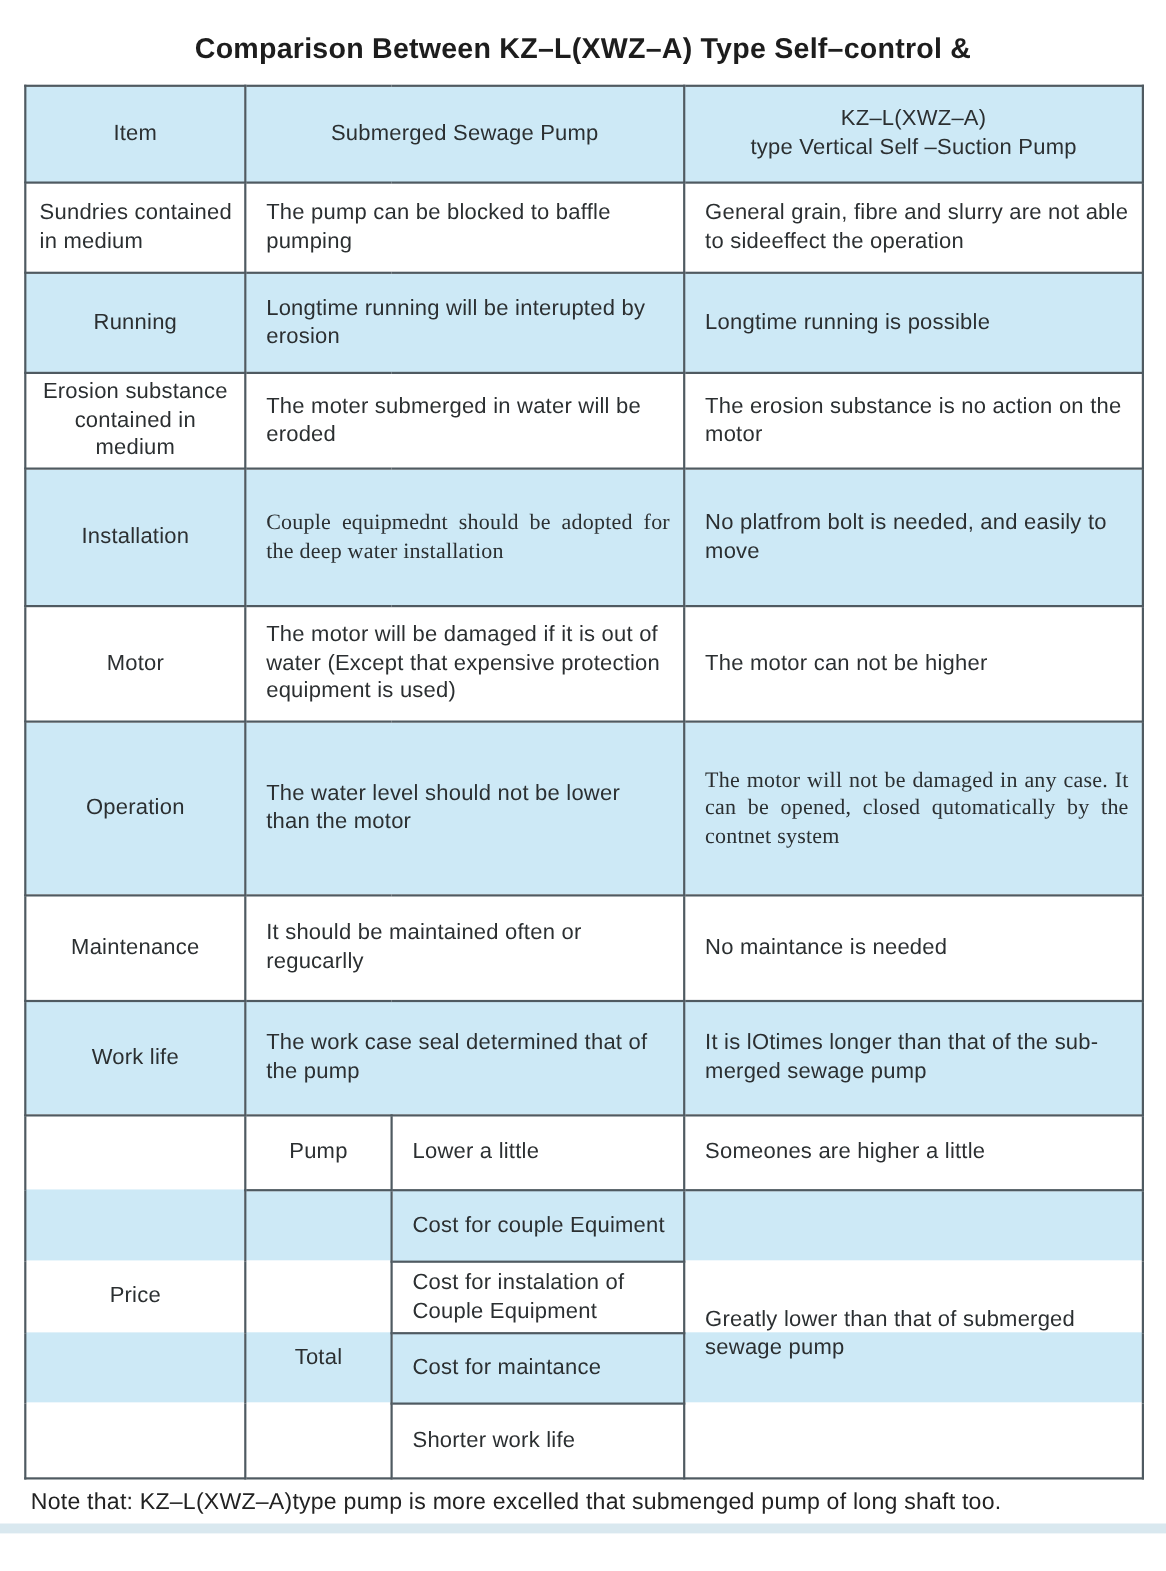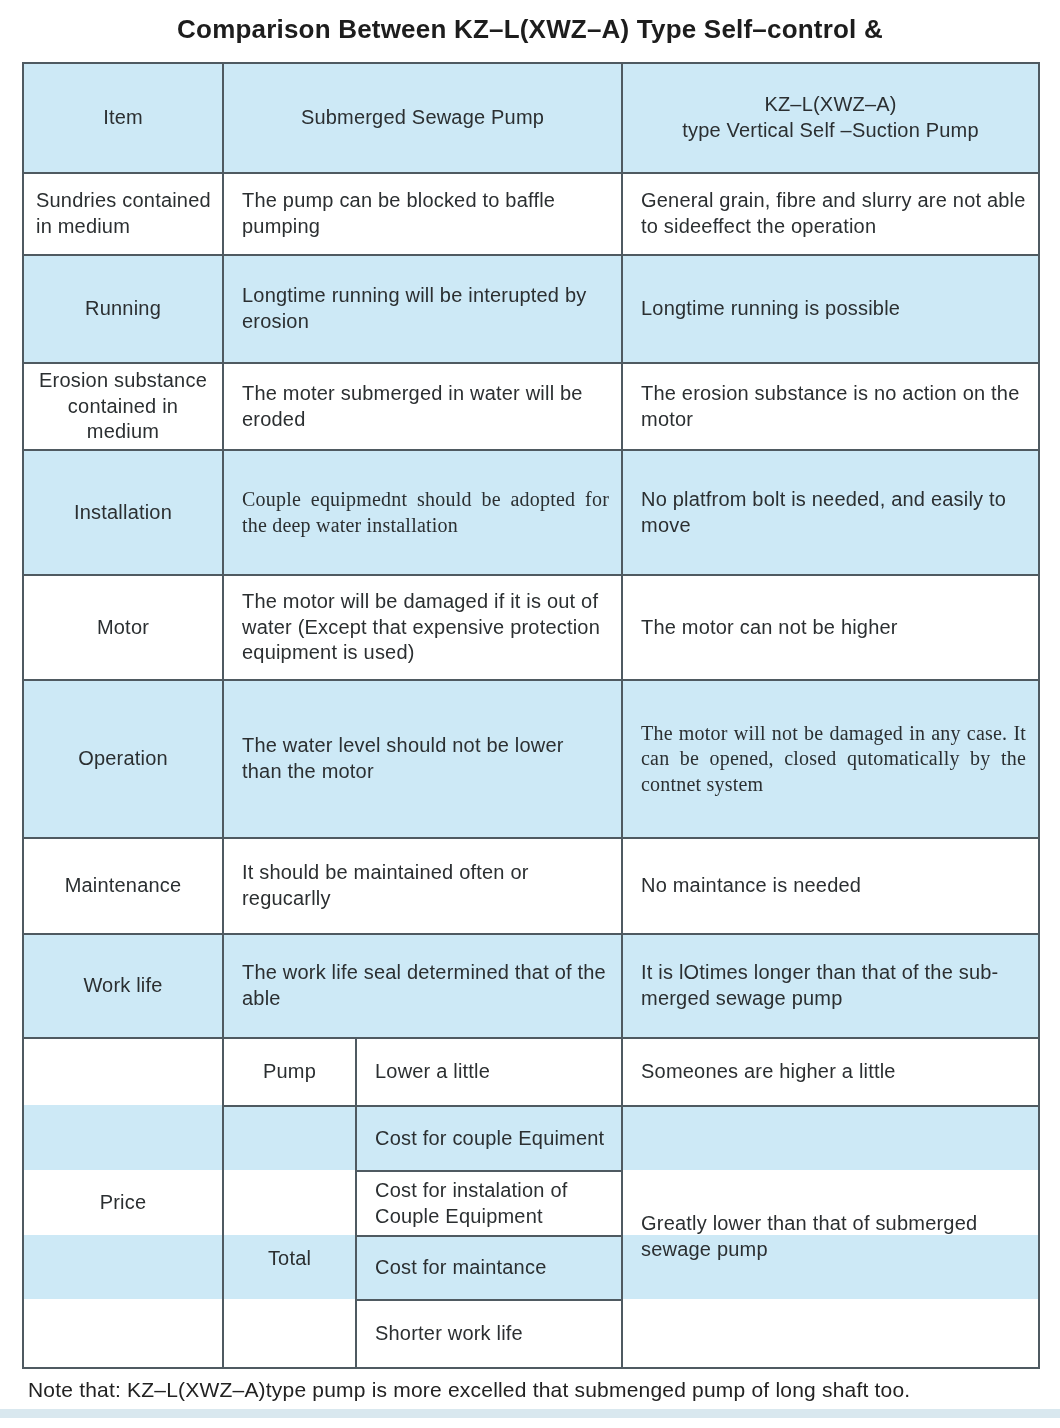--- a/index.html
+++ b/index.html
@@ -10,21 +10,21 @@
     --page:#ffffff;
   }
   html,body{margin:0;padding:0;}
   body{
     width:1060px;height:1428px;overflow:hidden;
     background:var(--page);
     font-family:"Liberation Sans", sans-serif;
     color:var(--text);
   }
   .title{
-    padding-top:13px;
+    padding-top:28px;
     text-align:center;
     font-size:26px;
     font-weight:bold;
     line-height:32px;
     letter-spacing:.2px;
     color:#1d1d1d;
   }
   table.cmp{
     margin:17px 0 0 22px;
     border-collapse:collapse;
@@ -80,36 +80,36 @@
 
 <table class="cmp">
   <colgroup>
     <col style="width:200px">
       <col style="width:133px">
       <col style="width:266px">
       <col style="width:417px">
   </colgroup>
 
   <tbody>
-      <tr style="height:110px">
+      <tr style="height:88px">
     <td class="lab blue">Item</td>
     <td class="lab blue" colspan="2">Submerged Sewage Pump</td>
     <td class="lab blue">
       <div>KZ–L(XWZ–A)</div>
       <div>type Vertical Self –Suction Pump</div>
     </td>
   </tr>
 
   <tr style="height:82px">
     <td class="lab-left white">Sundries contained in medium</td>
     <td class="txt white" colspan="2">The pump can be blocked to baffle pumping</td>
     <td class="txt white">General grain, fibre and slurry are not able to sideeffect the operation</td>
   </tr>
 
-  <tr style="height:108px">
+  <tr style="height:91px">
     <td class="lab blue">Running</td>
     <td class="txt blue" colspan="2">Longtime running will be interupted by erosion</td>
     <td class="txt blue">Longtime running is possible</td>
   </tr>
 
   <tr style="height:87px">
     <td class="lab white">Erosion substance contained in medium</td>
     <td class="txt white" colspan="2">The moter submerged in water will be eroded</td>
     <td class="txt white">The erosion substance is no action on the motor</td>
   </tr>
@@ -133,21 +133,21 @@
   </tr>
 
   <tr style="height:96px">
     <td class="lab white">Maintenance</td>
     <td class="txt white" colspan="2">It should be maintained often or regucarlly</td>
     <td class="txt white">No maintance is needed</td>
   </tr>
 
   <tr style="height:104px">
     <td class="lab blue">Work life</td>
-    <td class="txt blue" colspan="2">The work life seal determined that of the able</td>
+    <td class="txt blue" colspan="2">The work case seal determined that of the pump</td>
     <td class="txt blue">It is lOtimes longer than that of the sub-merged sewage pump</td>
   </tr>
 
   <tr style="height:68px">
     <td class="stripe-price" rowspan="5">Price</td>
     <td class="lab white">Pump</td>
     <td class="txt white">Lower a little</td>
     <td class="txt white">Someones are higher a little</td>
   </tr>
   <tr style="height:65px">

